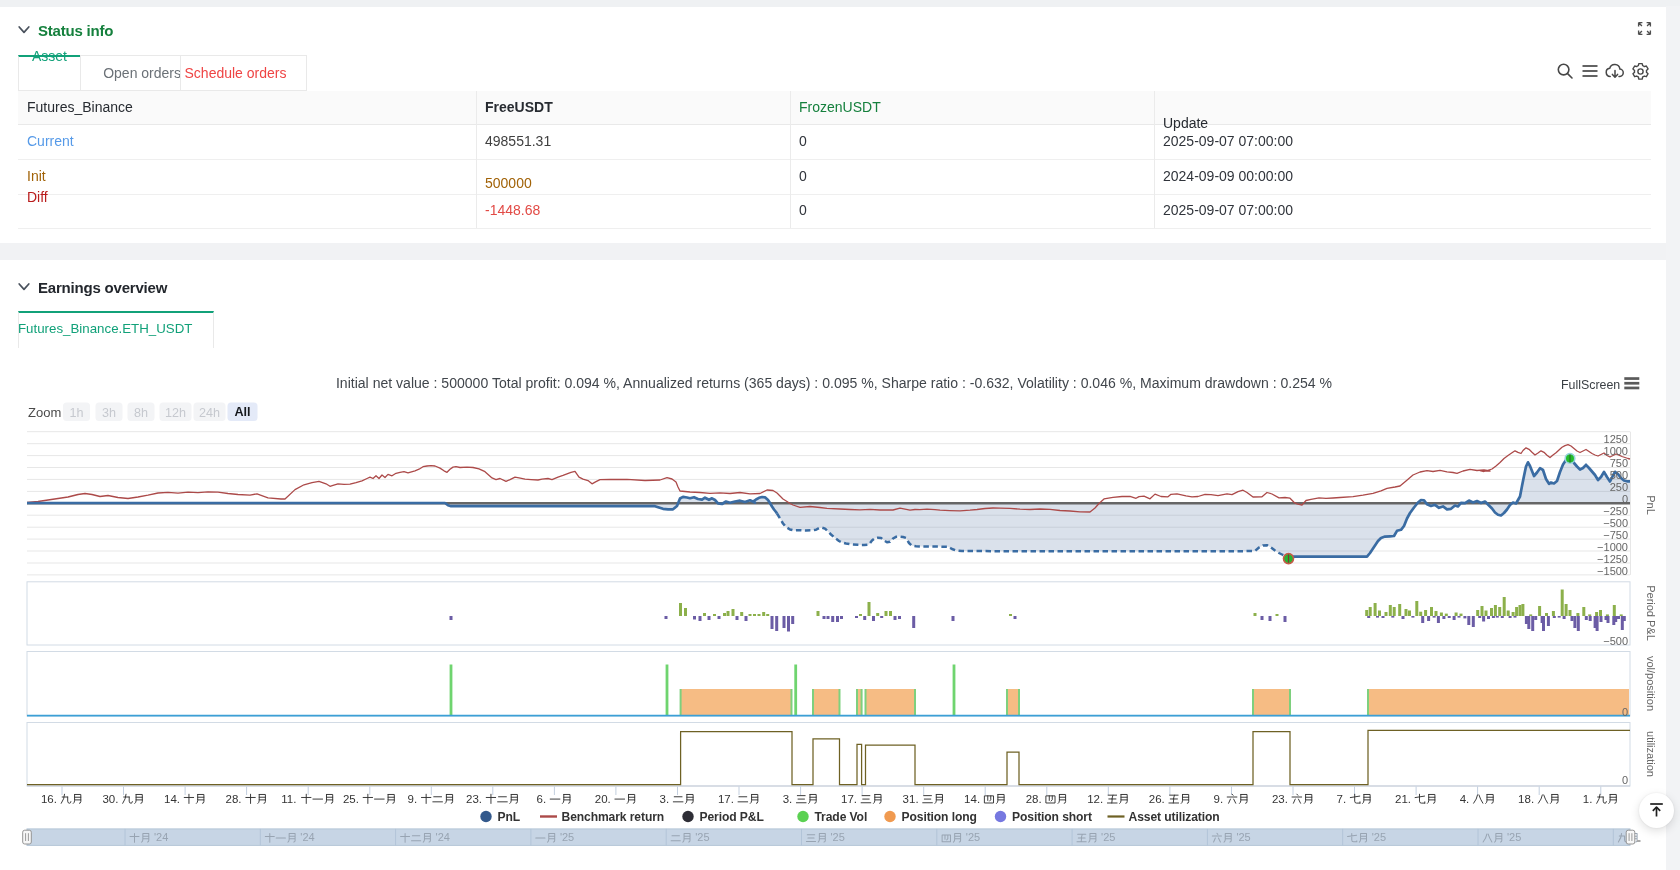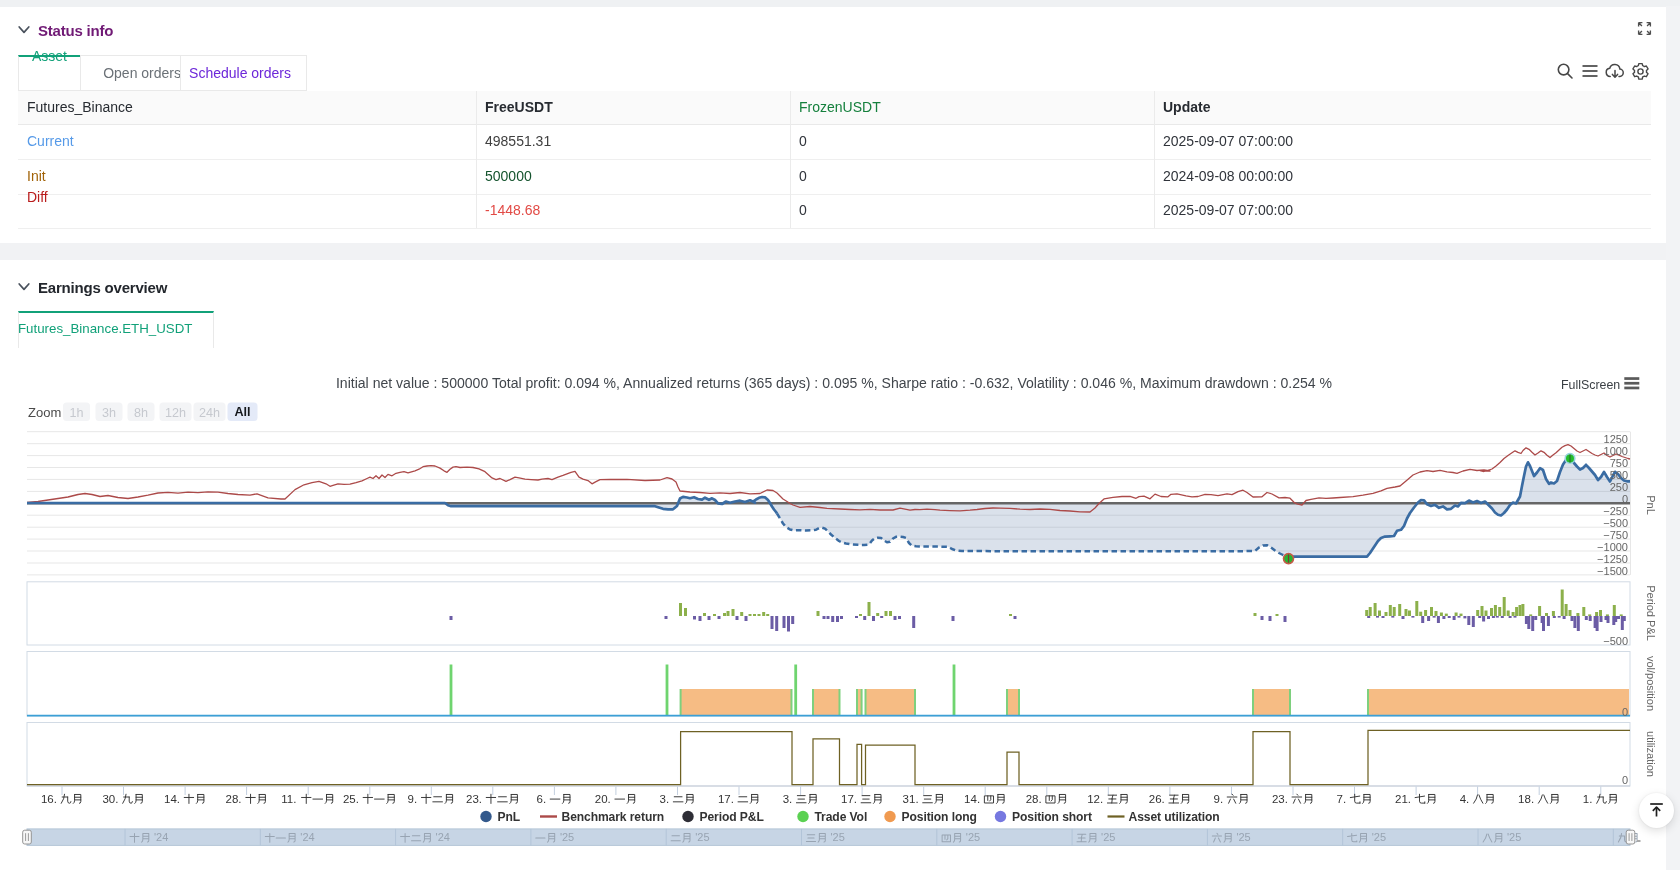--- a/index.html
+++ b/index.html
@@ -4,21 +4,21 @@
 *{margin:0;padding:0;box-sizing:border-box}
 body{font-family:"Liberation Sans",sans-serif;background:#fff;width:1680px;height:870px;overflow:hidden;position:relative}
 </style></head>
 <body>
 <div style="position:absolute;left:0;top:0;width:1680px;height:6.5px;background:#eff1f3"></div>
 <div style="position:absolute;left:0;top:243px;width:1680px;height:17px;background:#f1f2f4"></div>
 <div style="position:absolute;left:1666px;top:6px;width:14px;height:864px;background:#f2f3f5"></div>
 <svg width="14" height="12" style="position:absolute;left:17px;top:24px" viewBox="0 0 14 12">
     <path d="M2.2,3 L7,8.4 L11.8,3" fill="none" stroke="#49515c" stroke-width="1.7" stroke-linecap="round" stroke-linejoin="round"></path>
   </svg>
-<div style="position:absolute;left:38px;top:21.5px;font-size:15px;font-weight:700;color:#701a75;letter-spacing:-0.2px">Status info</div>
+<div style="position:absolute;left:38px;top:21.5px;font-size:15px;font-weight:700;color:#15803d;letter-spacing:-0.2px">Status info</div>
 <svg width="15" height="15" style="position:absolute;left:1637px;top:21px" viewBox="0 0 15 15">
 <g stroke="#4f4f4f" stroke-width="1.35" fill="none">
 <path d="M9.6,1.6 h3.8 M13.4,1.6 v3.8 M13.2,1.8 l-3.1,3.1"></path>
 <path d="M1.6,9.6 v3.8 M1.6,13.4 h3.8 M1.8,13.2 l3.1,-3.1"></path>
 <path d="M1.6,5.4 v-3.8 M1.6,1.6 h3.8 M1.8,1.8 l3.1,3.1"></path>
 <path d="M13.4,9.6 v3.8 M13.4,13.4 h-3.8 M13.2,13.2 l-3.1,-3.1"></path>
 </g>
   </svg>
 <svg width="18" height="18" style="position:absolute;left:1556px;top:62px" viewBox="0 0 18 18">
 <circle cx="7.6" cy="7.6" r="5.3" fill="none" stroke="#474747" stroke-width="1.6"></circle>
@@ -38,38 +38,38 @@
 <svg width="19" height="19" style="position:absolute;left:1631px;top:62px" viewBox="0 0 19 19">
 <path d="M7.8,1.6 h3.4 l0.45,2.1 a6,6 0 0 1 1.65,0.95 l2.05,-0.65 l1.7,2.95 l-1.6,1.45 a6,6 0 0 1 0,1.9 l1.6,1.45 l-1.7,2.95 l-2.05,-0.65 a6,6 0 0 1 -1.65,0.95 l-0.45,2.1 h-3.4 l-0.45,-2.1 a6,6 0 0 1 -1.65,-0.95 l-2.05,0.65 l-1.7,-2.95 l1.6,-1.45 a6,6 0 0 1 0,-1.9 l-1.6,-1.45 l1.7,-2.95 l2.05,0.65 a6,6 0 0 1 1.65,-0.95 z" fill="none" stroke="#474747" stroke-width="1.4" stroke-linejoin="round"></path>
 <circle cx="9.5" cy="9.5" r="2.6" fill="none" stroke="#474747" stroke-width="1.4"></circle>
   </svg>
 
 <div style="position:absolute;left:18px;top:55px;width:63px;height:36px;background:#fff;border:1px solid #e9e9e9;border-top:2px solid #11a179;box-sizing:border-box"></div>
 <div style="position:absolute;left:18px;top:39px;width:63px;height:36px;line-height:35px;text-align:center;color:#11a179;font-size:14px">Asset</div>
 <div style="position:absolute;left:80px;top:55px;width:101px;height:36px;background:#fff;border:1px solid #e9e9e9;box-sizing:border-box"></div>
 <div style="position:absolute;left:80px;top:55px;width:101px;height:36px;line-height:36px;text-align:right;color:#6b7177;font-size:14px">Open orders</div>
 <div style="position:absolute;left:180px;top:55px;width:127px;height:36px;background:#fff;border:1px solid #e9e9e9;box-sizing:border-box"></div>
-<div style="position:absolute;left:180px;top:55px;width:111px;height:36px;line-height:36px;text-align:right;color:#6d28d9;font-size:14px">Schedule orders</div>
+<div style="position:absolute;left:180px;top:55px;width:111px;height:36px;line-height:36px;text-align:center;color:#ef4444;font-size:14px">Schedule orders</div>
 
 <div style="position:absolute;left:18px;top:91px;width:1633px;height:137px;font-size:14px">
     <div style="position:absolute;left:0;top:0;width:1633px;height:34px;background:#fafafa;border-bottom:1px solid #e9e9e9"></div>
     <div style="position:absolute;left:9px;top:8px;font-weight:400;color:#272b31">Futures_Binance</div>
     <div style="position:absolute;left:467px;top:8px;font-weight:700;color:#272b31">FreeUSDT</div>
     <div style="position:absolute;left:781px;top:8px;font-weight:400;color:#15803d">FrozenUSDT</div>
-    <div style="position:absolute;left:1145px;top:8px;font-weight:700;color:#272b31">Update</div>
+    <div style="position:absolute;left:1145px;top:24px;font-weight:400;color:#272b31">Update</div>
     <div style="position:absolute;left:0;top:68px;width:1633px;border-top:1px solid #efefef"></div>
     <div style="position:absolute;left:9px;top:42px;color:#569ae8">Current</div>
     <div style="position:absolute;left:467px;top:42px;color:#404040">498551.31</div>
     <div style="position:absolute;left:781px;top:42px;color:#30343b">0</div>
     <div style="position:absolute;left:1145px;top:42px;color:#30343b">2025-09-07 07:00:00</div>
     <div style="position:absolute;left:0;top:103px;width:1633px;border-top:1px solid #efefef"></div>
     <div style="position:absolute;left:9px;top:77px;color:#a16207">Init</div>
-    <div style="position:absolute;left:467px;top:77px;color:#14532d">500000</div>
+    <div style="position:absolute;left:467px;top:84px;color:#a16207">500000</div>
     <div style="position:absolute;left:781px;top:77px;color:#30343b">0</div>
-    <div style="position:absolute;left:1145px;top:77px;color:#30343b">2024-09-08 00:00:00</div>
+    <div style="position:absolute;left:1145px;top:77px;color:#30343b">2024-09-09 00:00:00</div>
     <div style="position:absolute;left:9px;top:98px;color:#b91c1c">Diff</div>
     <div style="position:absolute;left:467px;top:111px;color:#e24a45">-1448.68</div>
     <div style="position:absolute;left:781px;top:111px;color:#30343b">0</div>
     <div style="position:absolute;left:1145px;top:111px;color:#30343b">2025-09-07 07:00:00</div>
     <div style="position:absolute;left:0;top:137px;width:1633px;border-top:1px solid #efefef"></div>
     <div style="position:absolute;left:458px;top:0;height:137px;border-left:1px solid #ebebeb"></div>
     <div style="position:absolute;left:772px;top:0;height:137px;border-left:1px solid #ebebeb"></div>
     <div style="position:absolute;left:1136px;top:0;height:137px;border-left:1px solid #ebebeb"></div>
   </div>
 <svg width="14" height="12" style="position:absolute;left:17px;top:281px" viewBox="0 0 14 12">

